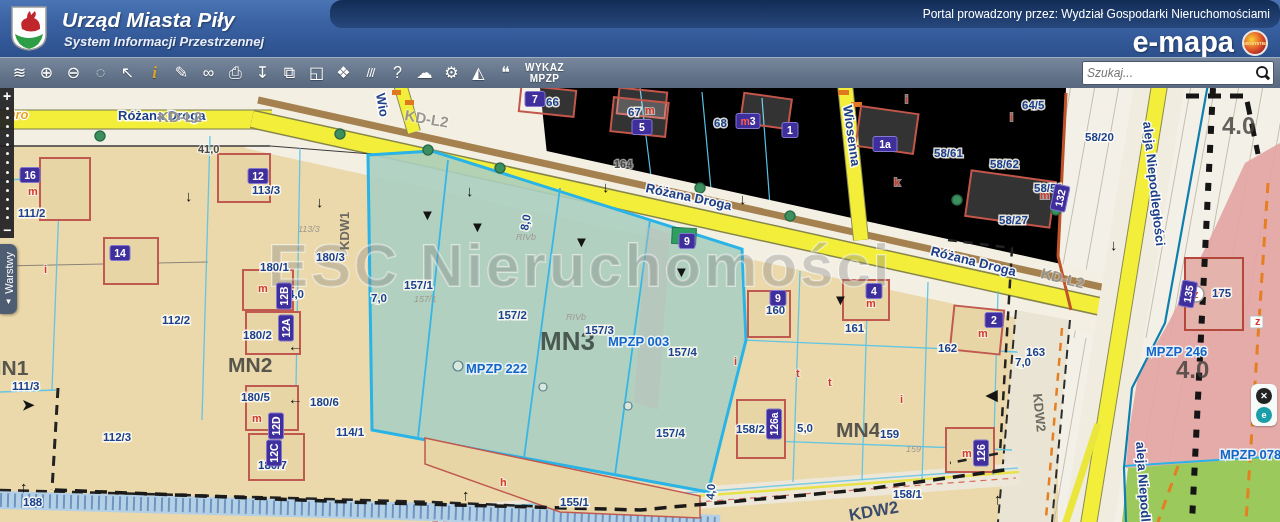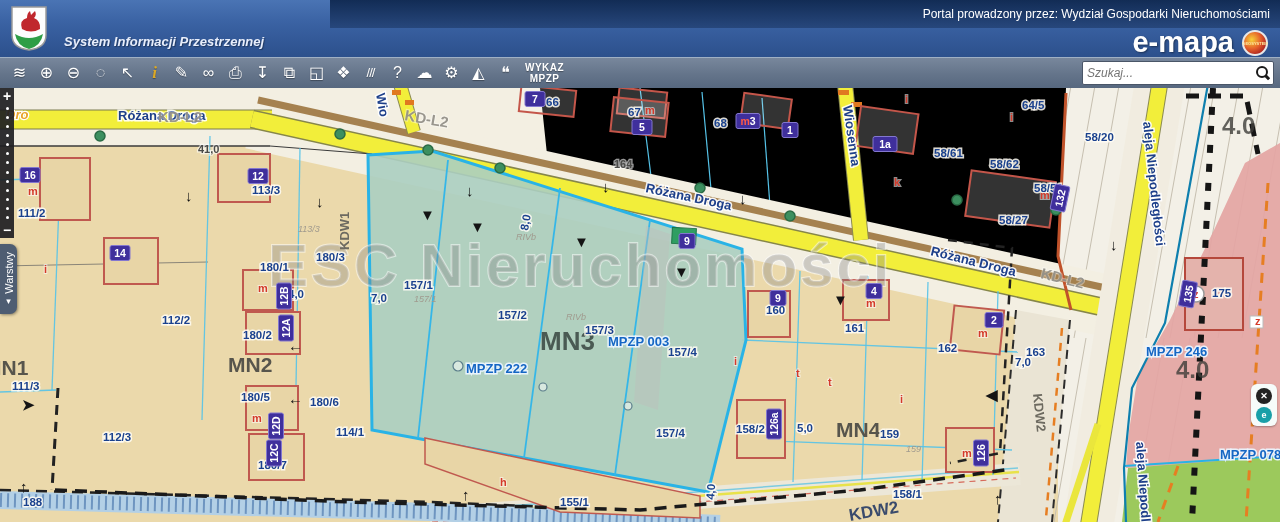--- a/index.html
+++ b/index.html
@@ -3,21 +3,21 @@
 <meta charset="utf-8">
 <style>
   html,body{margin:0;padding:0;background:#dfe3e8;font-family:"Liberation Sans",sans-serif;}
   #app{position:relative;width:1280px;height:522px;overflow:hidden;background:#ebd9ab;}
 
   
   #header{position:absolute;left:0;top:0;width:1280px;height:57px;
     background:linear-gradient(180deg,#4a74b4 0%,#3a62a3 40%,#2c508c 100%);}
   #portal-strip{position:absolute;top:0;right:0;left:330px;height:28px;
     background:linear-gradient(180deg,#122c55 0%,#27477c 100%);
-    display:flex;align-items:center;justify-content:flex-end;padding-right:10px;}
+    display:flex;align-items:center;justify-content:flex-end;padding-right:10px;border-radius:12px;}
   #portal-strip span{color:#fff;font-size:12px;}
   #logo{position:absolute;left:10px;top:5px;width:38px;height:47px;}
   #app-title{position:absolute;left:62px;top:8px;color:#fff;font-size:21px;font-weight:bold;font-style:italic;text-shadow:1px 1px 2px rgba(0,0,0,.4);}
   #app-subtitle{position:absolute;left:64px;top:34px;color:#e8eefb;font-size:13px;font-weight:bold;font-style:italic;text-shadow:1px 1px 1px rgba(0,0,0,.35);}
   #brand{position:absolute;right:46px;top:26px;color:#fff;font-size:29px;font-weight:bold;text-shadow:1px 1px 2px rgba(0,0,0,.4);}
   #brand-globe{position:absolute;right:12px;top:30px;width:26px;height:26px;border-radius:50%;
     background:radial-gradient(circle at 35% 35%, #f7d038 0%, #e5602a 45%, #a82020 80%);
     border:2px solid #e8e8e8;box-sizing:border-box;display:flex;align-items:center;justify-content:center;}
   #brand-globe b{color:#ffe9a0;font-size:4px;letter-spacing:0;}
 
@@ -87,20 +87,21 @@
 
   <div id="header">
     <div id="portal-strip">
       <span>Portal prowadzony przez: Wydział Gospodarki Nieruchomościami</span>
     </div>
     <svg id="logo" viewBox="0 0 38 47">
       <path d="M2,2 h34 v28 q0,13 -17,15 q-17,-2 -17,-15 z" fill="#fdfdfd" stroke="#9a9a9a" stroke-width="1.5"></path>
       <path d="M12,24 q-3,-9 5,-11 q0,-5 3,-7 l1,4 4,-4 q2,4 -1,7 q7,3 6,11 q-9,5 -18,0 z" fill="#c0272d"></path>
       <path d="M5,29 q14,8 28,0 q-2,12 -14,15 q-12,-3 -14,-15 z" fill="#2e9e46"></path>
     </svg>
+    <div id="app-title">Urząd Miasta Piły</div>
     <div id="app-subtitle">System Informacji Przestrzennej</div>
     <div id="brand">e-mapa</div>
     <div id="brand-globe">
         <b>GEOSYSTEM</b>
       </div>
   </div>
 
   <div id="toolbar">
 
     <span class="tbi">≋</span>

